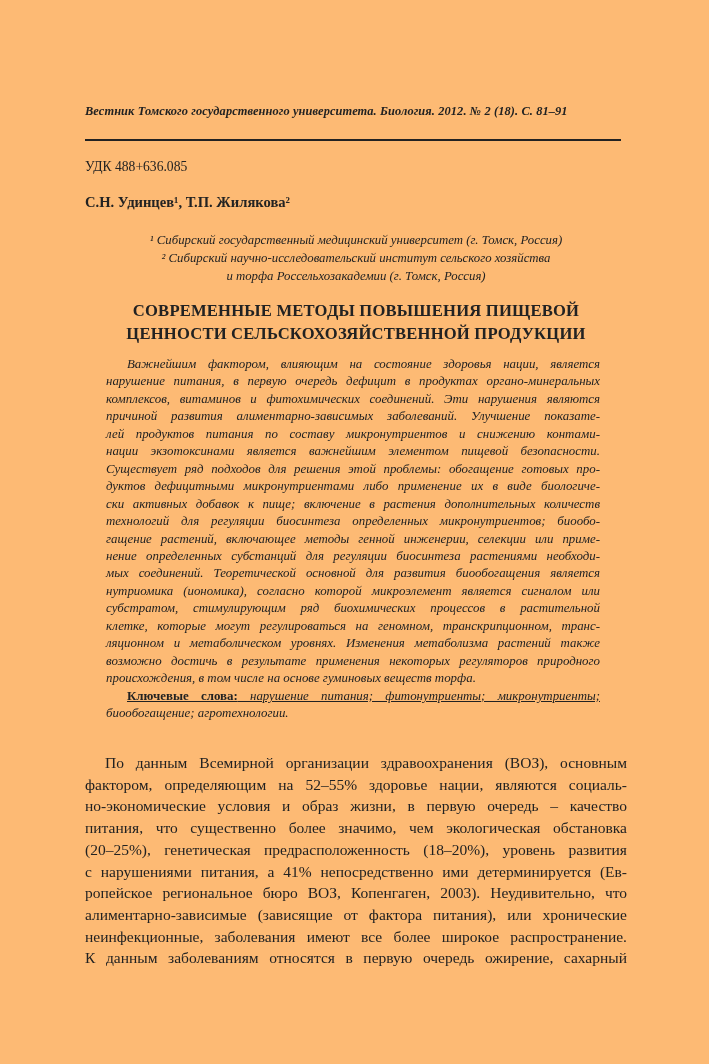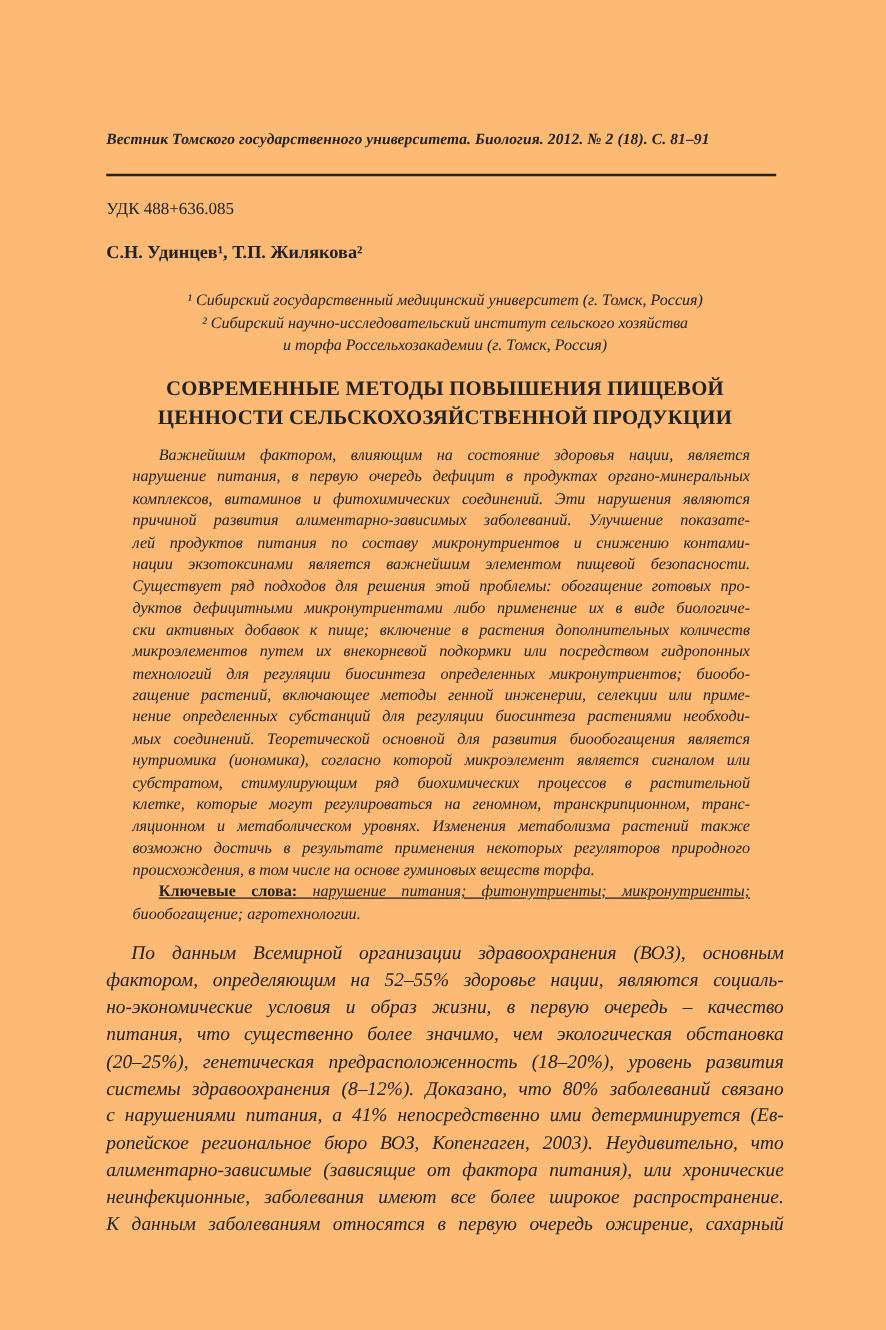--- a/index.html
+++ b/index.html
@@ -74,21 +74,20 @@
     text-indent: 21px;
     text-decoration: underline;
   }
   .kw-label { font-weight: bold; font-style: normal; }
   .kw-line2 { text-align: left; }
   .body-text {
     position: absolute;
     left: 85px; top: 752px; width: 542px;
     font-size: 15.5px;
     line-height: 21.7px;
-    font-style: italic;
   }
   .body-text > div {
     text-align: justify;
     text-align-last: justify;
   }
   .body-text > div:first-child { text-indent: 20px; }
 </style>
 </head>
 <body>
 
@@ -117,21 +116,20 @@
     <div class="abstract-lines">
         <div>Важнейшим фактором, влияющим на состояние здоровья нации, является</div>
         <div>нарушение питания, в первую очередь дефицит в продуктах органо-минеральных</div>
         <div>комплексов, витаминов и фитохимических соединений. Эти нарушения являются</div>
         <div>причиной развития алиментарно-зависимых заболеваний. Улучшение показате-</div>
         <div>лей продуктов питания по составу микронутриентов и снижению контами-</div>
         <div>нации экзотоксинами является важнейшим элементом пищевой безопасности.</div>
         <div>Существует ряд подходов для решения этой проблемы: обогащение готовых про-</div>
         <div>дуктов дефицитными микронутриентами либо применение их в виде биологиче-</div>
         <div>ски активных добавок к пище; включение в растения дополнительных количеств</div>
-        <div>микроэлементов путем их внекорневой подкормки или посредством гидропонных</div>
         <div>технологий для регуляции биосинтеза определенных микронутриентов; биообо-</div>
         <div>гащение растений, включающее методы генной инженерии, селекции или приме-</div>
         <div>нение определенных субстанций для регуляции биосинтеза растениями необходи-</div>
         <div>мых соединений. Теоретической основной для развития биообогащения является</div>
         <div>нутриомика (иономика), согласно которой микроэлемент является сигналом или</div>
         <div>субстратом, стимулирующим ряд биохимических процессов в растительной</div>
         <div>клетке, которые могут регулироваться на геномном, транскрипционном, транс-</div>
         <div>ляционном и метаболическом уровнях. Изменения метаболизма растений также</div>
         <div>возможно достичь в результате применения некоторых регуляторов природного</div>
         <div>происхождения, в том числе на основе гуминовых веществ торфа.</div>
@@ -142,21 +140,20 @@
     </div>
     <div class="kw-line2">биообогащение; агротехнологии.</div>
   </div>
 
   <div class="body-text">
       <div>По данным Всемирной организации здравоохранения (ВОЗ), основным</div>
       <div>фактором, определяющим на 52–55% здоровье нации, являются социаль-</div>
       <div>но-экономические условия и образ жизни, в первую очередь – качество</div>
       <div>питания, что существенно более значимо, чем экологическая обстановка</div>
       <div>(20–25%), генетическая предрасположенность (18–20%), уровень развития</div>
-      <div>системы здравоохранения (8–12%). Доказано, что 80% заболеваний связано</div>
       <div>с нарушениями питания, а 41% непосредственно ими детерминируется (Ев-</div>
       <div>ропейское региональное бюро ВОЗ, Копенгаген, 2003). Неудивительно, что</div>
       <div>алиментарно-зависимые (зависящие от фактора питания), или хронические</div>
       <div>неинфекционные, заболевания имеют все более широкое распространение.</div>
       <div>К данным заболеваниям относятся в первую очередь ожирение, сахарный</div>
     </div>
 
 </div>
 
 </body></html>

